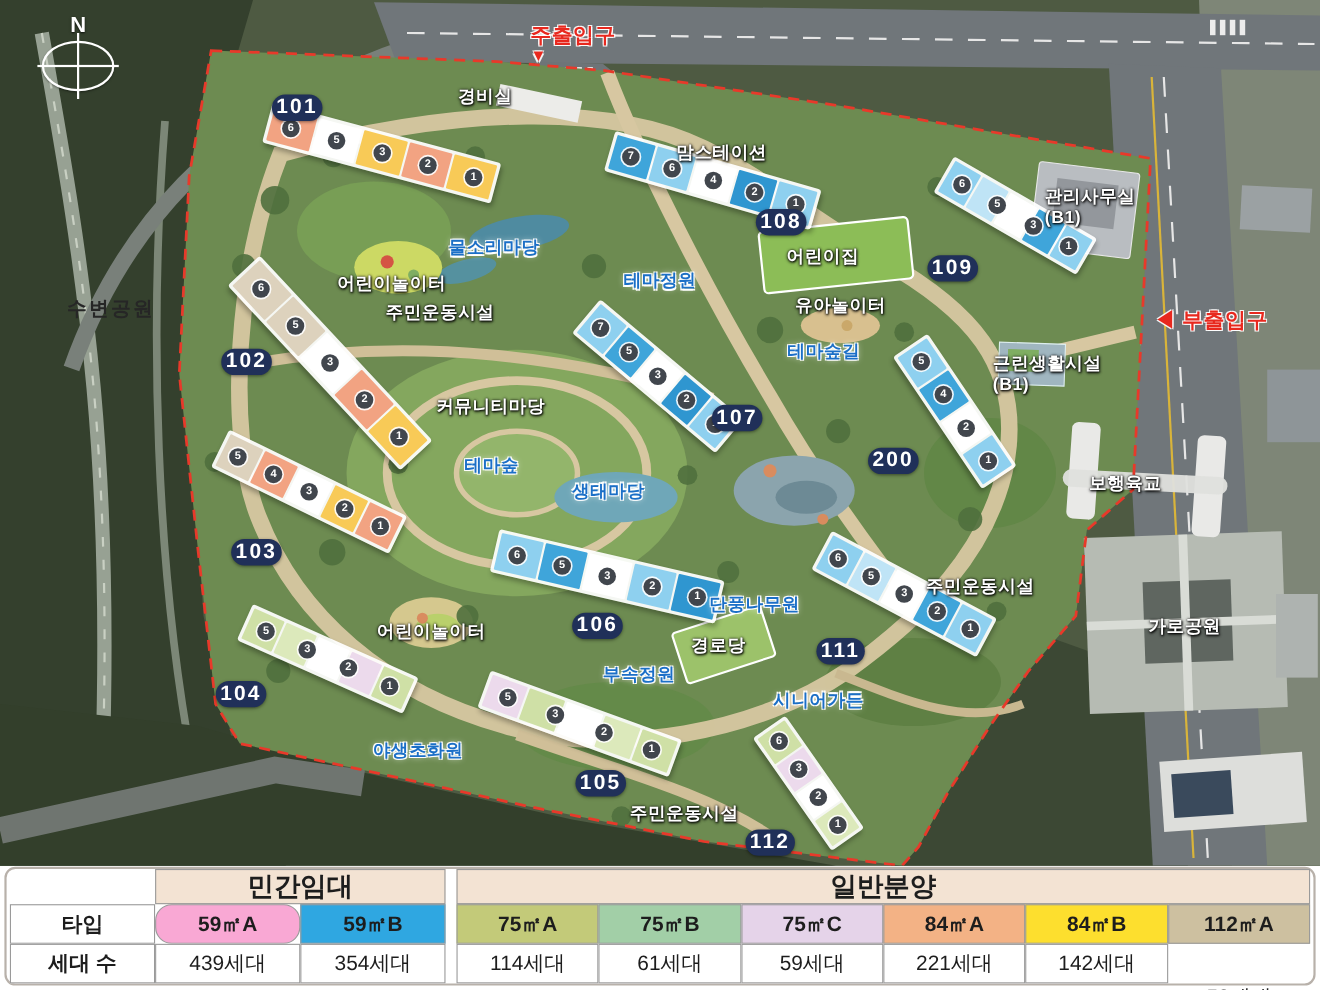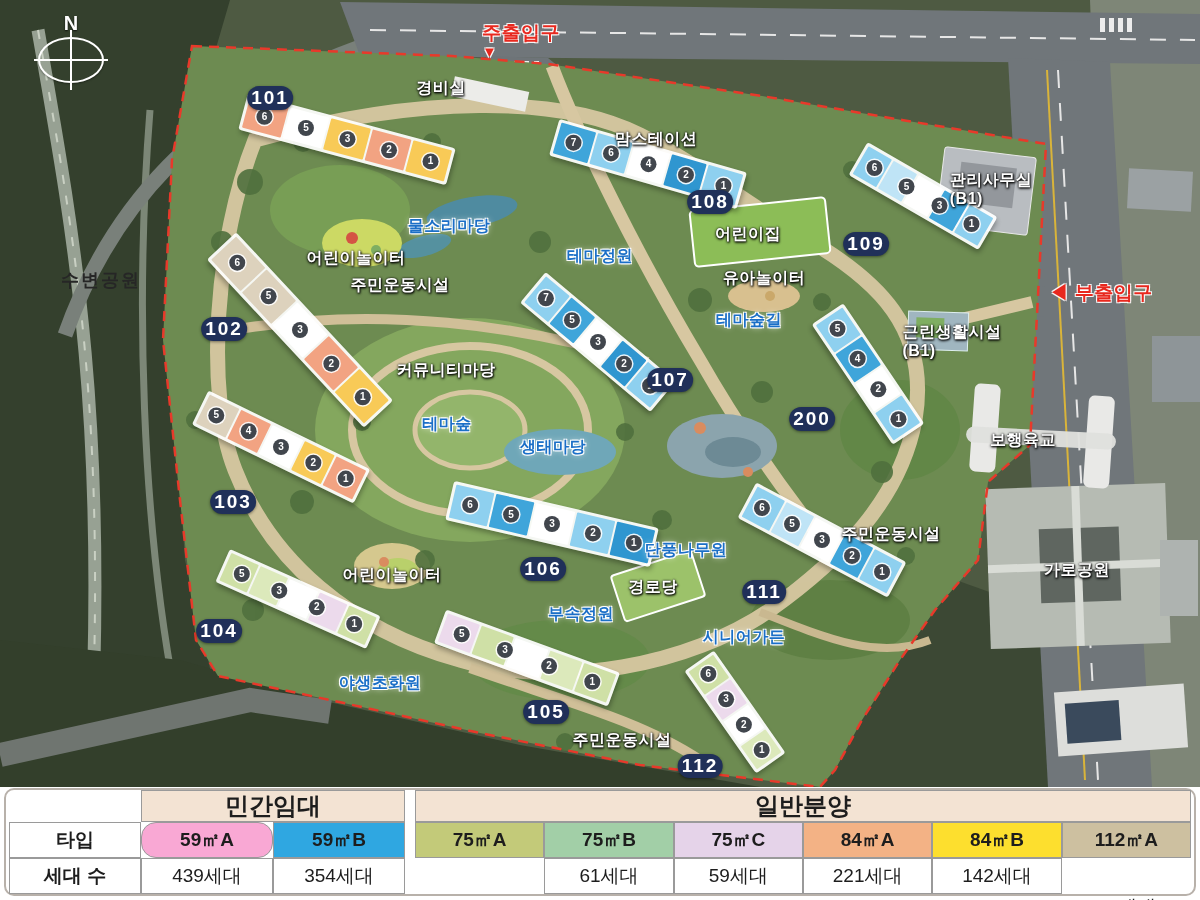--- a/index.html
+++ b/index.html
@@ -368,20 +368,21 @@
         <div class="c g" style="grid-area: 1 / 5 / auto / span 6; background: rgb(243, 227, 211);">일반분양</div>
         <div class="c hd" style="grid-area: 2 / 1;">타입</div>
         <div class="c hd" style="grid-area: 3 / 1;">세대 수</div>
         <div class="c gap" style="grid-area: 2 / 4;"></div>
         <div class="c gap" style="grid-area: 3 / 4;"></div>
         <div class="c hd" style="grid-area: 2 / 2; background: #f9a8d4; border-radius: 15px;">59㎡A</div>
         <div class="c " style="grid-area: 3 / 2;">439세대</div>
         <div class="c hd" style="grid-area: 2 / 3; background: rgb(47, 167, 225);">59㎡B</div>
         <div class="c " style="grid-area: 3 / 3;">354세대</div>
         <div class="c hd" style="grid-area: 2 / 5; background: rgb(195, 202, 121);">75㎡A</div>
+        <div class="c " style="grid-area: 3 / 5;">114세대</div>
         <div class="c hd" style="grid-area: 2 / 6; background: rgb(162, 207, 167);">75㎡B</div>
         <div class="c " style="grid-area: 3 / 6;">61세대</div>
         <div class="c hd" style="grid-area: 2 / 7; background: rgb(229, 211, 233);">75㎡C</div>
         <div class="c " style="grid-area: 3 / 7;">59세대</div>
         <div class="c hd" style="grid-area: 2 / 8; background: rgb(243, 178, 133);">84㎡A</div>
         <div class="c " style="grid-area: 3 / 8;">221세대</div>
         <div class="c hd" style="grid-area: 2 / 9; background: rgb(253, 223, 46);">84㎡B</div>
         <div class="c " style="grid-area: 3 / 9;">142세대</div>
         <div class="c hd" style="grid-area: 2 / 10; background: rgb(205, 192, 160);">112㎡A</div>
         <div class="c " style="grid-area: 3 / 10; margin-top: 48px;">58세대</div>

